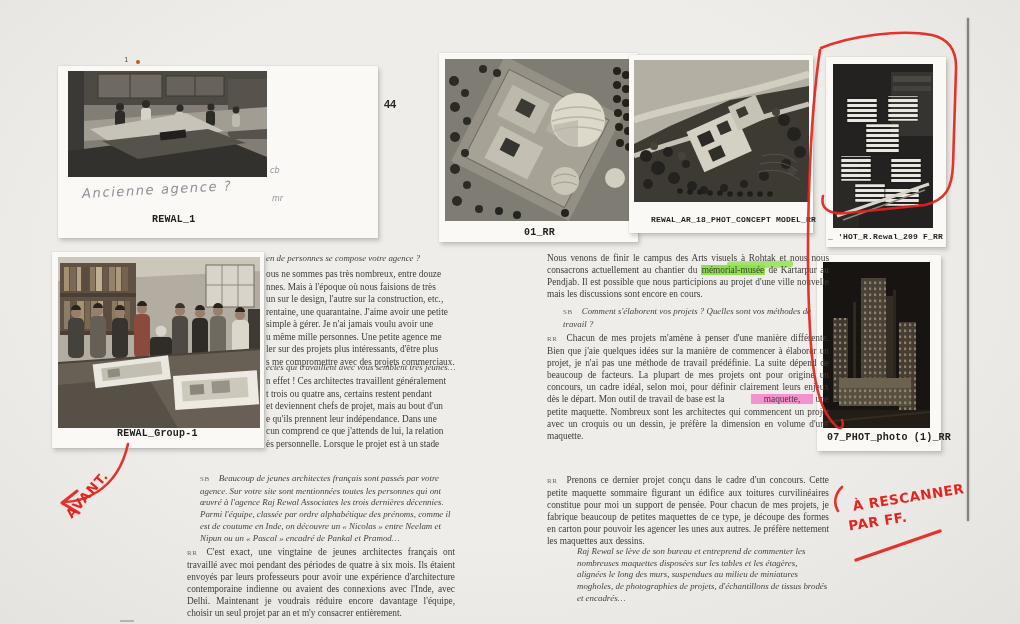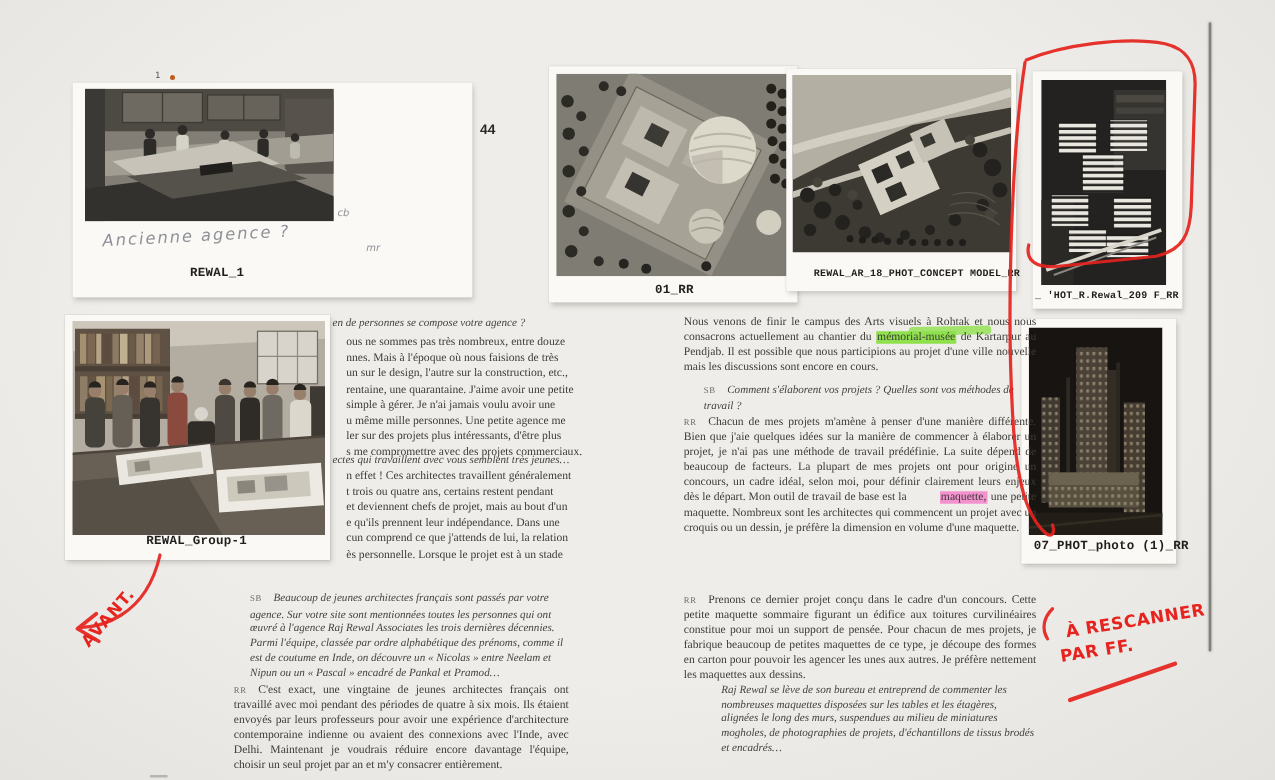--- a/index.html
+++ b/index.html
@@ -9,25 +9,25 @@
   .card{position:absolute;background:#faf9f6;
     box-shadow:0 0 0 .5px rgba(0,0,0,.07), 1.5px 2.5px 4px rgba(90,88,82,.28);}
   .photo{position:absolute;display:block;}
   .cap{position:absolute;font-family:"Liberation Mono","DejaVu Sans Mono",monospace;
     font-weight:700;font-size:10px;letter-spacing:.2px;color:#201f1d;white-space:nowrap;}
   .pagenum{position:absolute;left:384px;top:98px;font-family:"Liberation Sans",sans-serif;
     font-weight:700;font-size:11px;color:#2a2927;}
   .body-block{position:absolute;color:#3e3c37;font-size:9.3px;line-height:12.1px;
     text-align:justify;}
   .frag{position:absolute;color:#3e3c37;font-size:9.3px;white-space:nowrap;}
-  .frag-list div{line-height:12.5px;height:12.5px;white-space:nowrap;margin-left:11px;}
+  .frag-list div{line-height:12.5px;height:12.5px;white-space:nowrap;}
   .ital{font-style:italic;font-size:8.9px;line-height:11.7px;color:#464440;text-align:left;}
   .marker{font-style:normal;font-size:7px;letter-spacing:.6px;color:#6d6b64;margin-right:9px;}
   .mark-green{background:#8ee04c;padding:0 1px;}
-  .mark-pink{background:#f392cf;padding:0 1px;margin-left:24px;}
+  .mark-pink{background:#f392cf;padding:0 13px;margin-left:24px;}
   .green-streak{position:absolute;left:727px;top:261px;width:66px;height:7px;
     background:#8ee04c;opacity:.8;border-radius:3px;transform:rotate(-1deg);}
   .pencil{position:absolute;color:#8f9096;font-style:italic;
     font-family:"DejaVu Sans",sans-serif;white-space:nowrap;}
   .pencil-note{font-size:13px;letter-spacing:1.6px;transform:rotate(-3deg);}
   .pencil-small{font-size:8px;}
   .corner-mark{position:absolute;left:124px;top:56px;font-size:7px;color:#55534e;
     font-family:"DejaVu Sans",sans-serif;}
   .corner-dot{position:absolute;left:136px;top:60px;width:4px;height:4px;
     border-radius:50%;background:#c05a1f;}
@@ -77,21 +77,21 @@
           <rect x="164" y="43" width="8" height="13" rx="3" fill="#bdbab0"></rect>
       </g>
       <polygon points="22,58 118,42 156,60 58,82" fill="#c7c3b8"></polygon>
       <polygon points="58,82 156,60 162,66 66,90" fill="#8d897f"></polygon>
       <polygon points="0,80 140,62 199,86 199,106 0,106" fill="#33312d"></polygon>
       <polygon points="34,70 140,58 178,72 70,88" fill="#55514b"></polygon>
       <rect x="92" y="60" width="26" height="8" fill="#201f1c" transform="rotate(-7 105 64)"></rect>
     </svg>
     <div class="pencil pencil-note" style="left:24px;top:116px;">Ancienne agence ?</div>
     <div class="pencil pencil-small" style="left:212px;top:100px;">cb</div>
-    <div class="pencil pencil-small" style="left:214px;top:128px;margin-left:21px;">mr</div>
+    <div class="pencil pencil-small" style="left:214px;top:128px;">mr</div>
     <div class="cap" style="left:94px;top:148px;">REWAL_1</div>
   </div>
 
   <div class="card" style="left:427px;top:53px;width:199px;height:189px;margin-left:12px;">
     <svg class="photo" style="left:6px;top:6px" width="187" height="162" viewBox="0 0 187 162">
       <rect width="187" height="162" fill="#7f7c74"></rect>
       <g transform="rotate(27 94 84)">
         <rect x="24" y="22" width="132" height="118" fill="#949086"></rect>
         <rect x="34" y="32" width="112" height="98" fill="#a6a296" stroke="#6e6a60"></rect>
         <rect x="44" y="44" width="42" height="34" fill="#bdb9ac"></rect>

